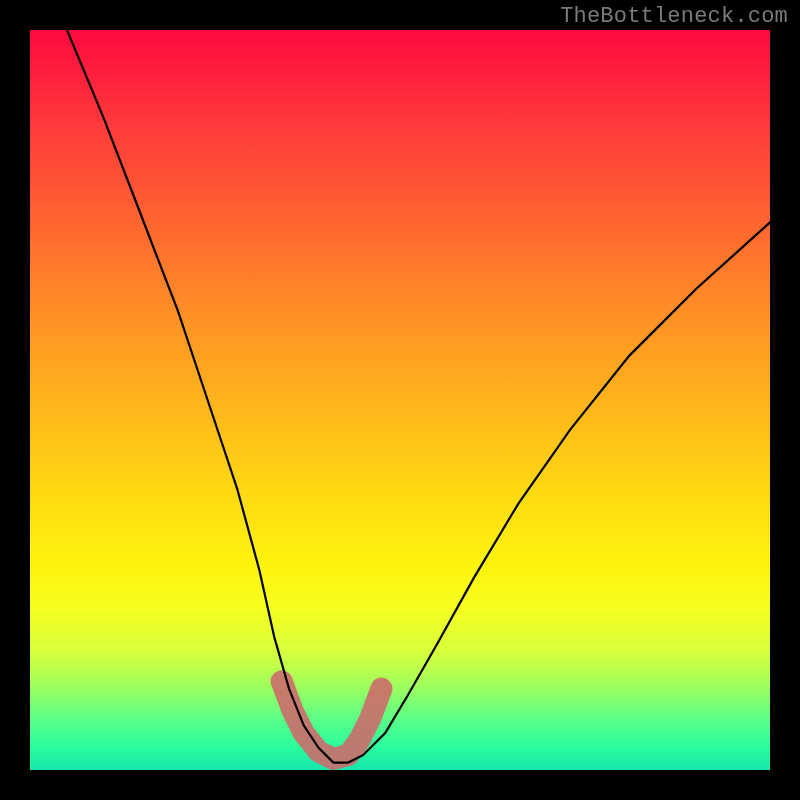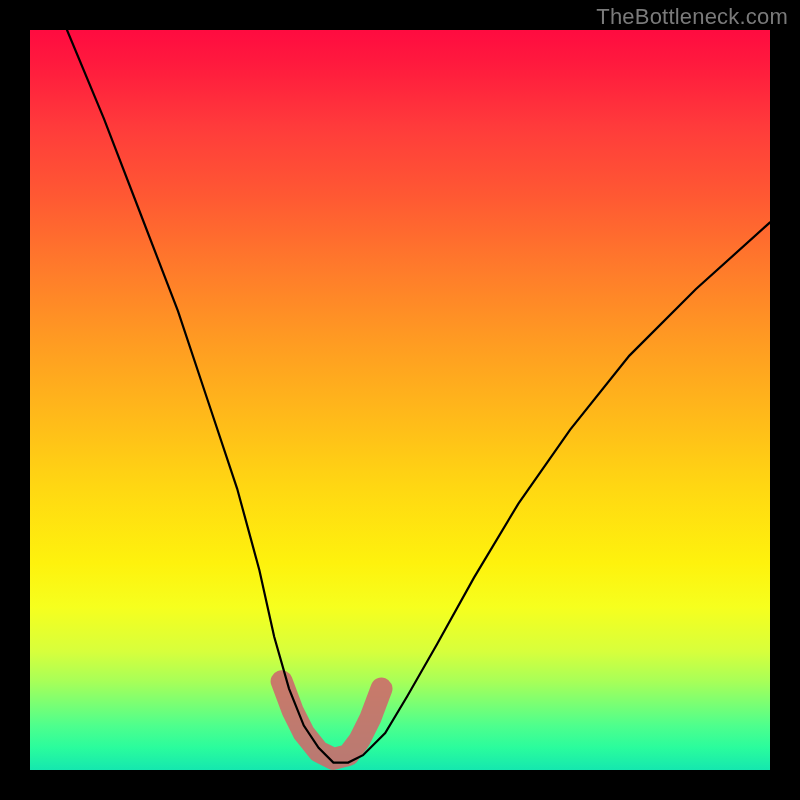--- a/index.html
+++ b/index.html
@@ -9,20 +9,21 @@
     height: 800px;
     overflow: hidden;
     background: #000;
     font-family: Arial, Helvetica, sans-serif;
   }
   .frame {
     position: relative;
     width: 800px;
     height: 644px;
     background: #000;
+    font-family: Liberation Mono, monospace;
   }
   .watermark {
     position: absolute;
     top: 4px;
     right: 12px;
     color: #7a7a7a;
     font-size: 22px;
     font-weight: 500;
     letter-spacing: 0.2px;
     z-index: 10;

